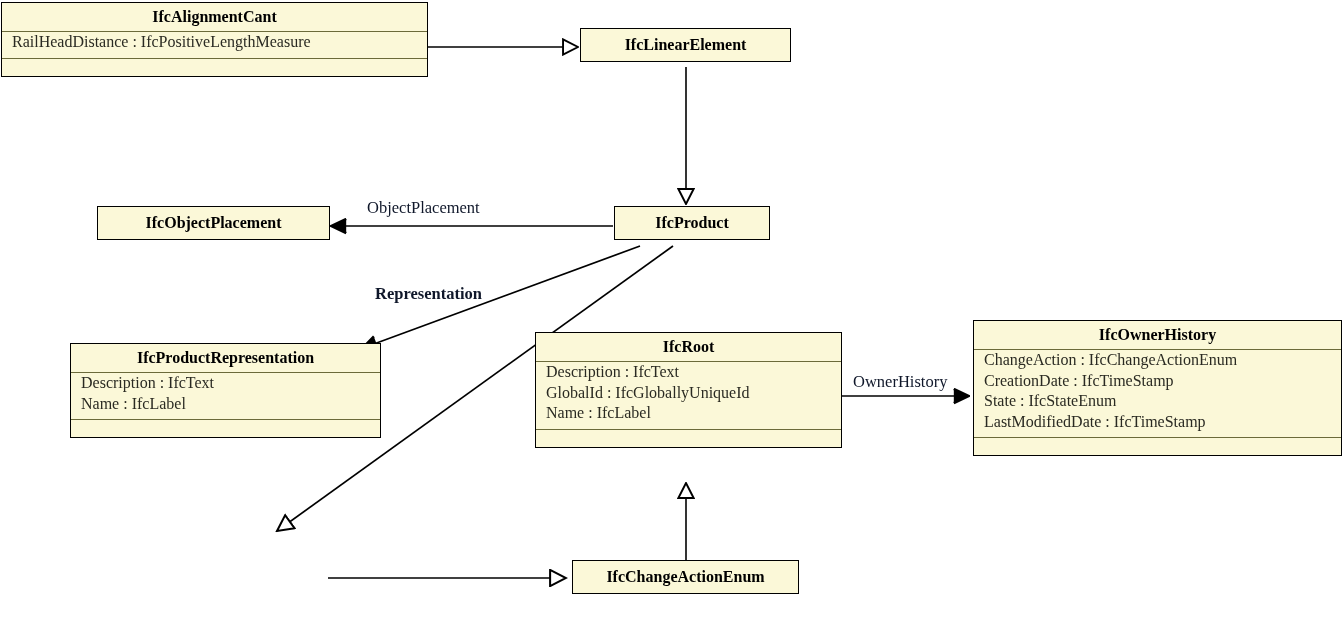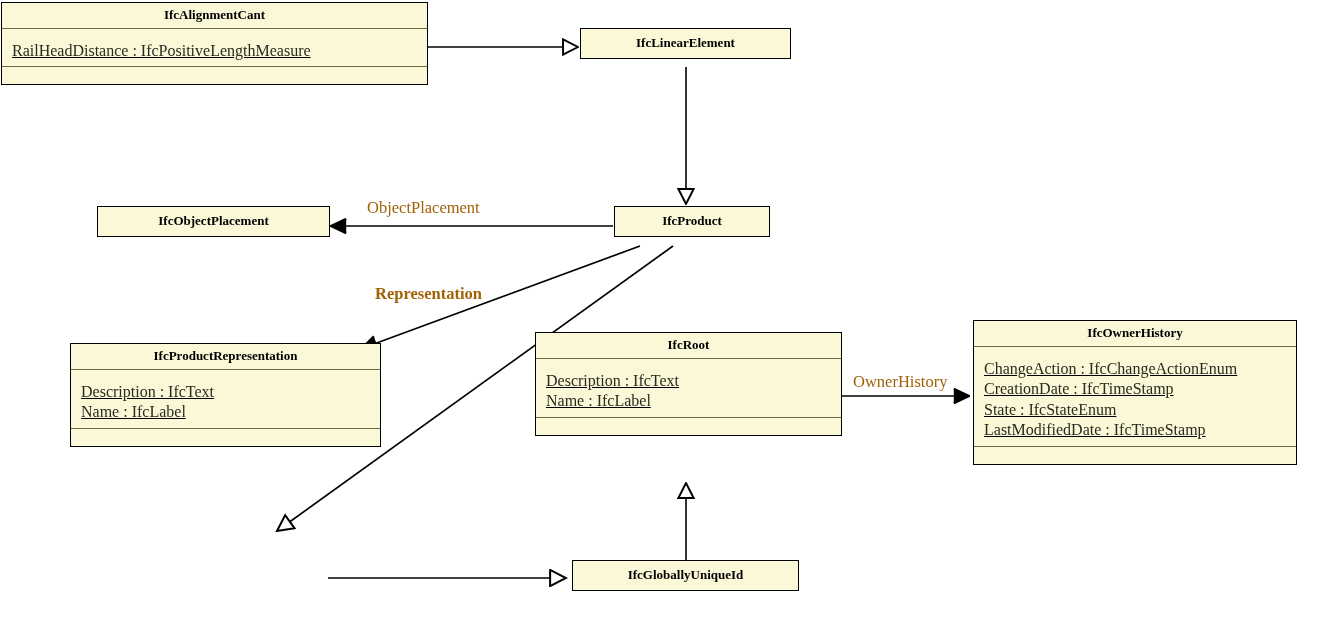--- a/index.html
+++ b/index.html
@@ -20,30 +20,29 @@
   .uml-class {
     position: absolute;
     box-sizing: border-box;
     background: #fbf8d8;
     border: 1.6px solid #000000;
     z-index: 5;
   }
   .uml-title {
     text-align: center;
     font-weight: bold;
-    font-size: 13px;
+    font-size: 16px;
     color: #000000;
     padding: 5px 6px 5px 6px;
     line-height: 1.15;
     white-space: nowrap;
   }
   .uml-attrs {
     border-top: 1.4px solid #6b6a3a;
-    padding: 12px 10px 5px 10px;
-    text-decoration: underline;
+    padding: 0 10px 5px 10px;
   }
   .uml-attr {
     font-size: 16px;
     color: #2a2a22;
     line-height: 1.28;
     white-space: nowrap;
   }
   .uml-ops {
     border-top: 1.4px solid #6b6a3a;
     height: 17px;
@@ -64,21 +63,21 @@
     position: absolute;
     left: 0; top: 0;
     width: 1342px; height: 627px;
     z-index: 8;
     pointer-events: none;
   }
   .edge-label {
     position: absolute;
     font-family: "Liberation Serif", "DejaVu Serif", serif;
     font-size: 16.5px;
-    color: #a16207;
+    color: #0f172a;
     white-space: nowrap;
     background: transparent;
     text-align: center;
   }
 </style>
 </head>
 <body>
 
 <div id="canvas">
 
@@ -158,34 +157,35 @@
       <div class="uml-attr">Description : IfcText</div>
       <div class="uml-attr">Name : IfcLabel</div>
     </div>
     <div class="uml-ops"></div>
   </div>
 
   <div class="uml-class" style="left:535px; top:332px; width:307px;">
     <div class="uml-title">IfcRoot</div>
     <div class="uml-attrs">
       <div class="uml-attr">Description : IfcText</div>
+      <div class="uml-attr">GlobalId : IfcGloballyUniqueId</div>
       <div class="uml-attr">Name : IfcLabel</div>
     </div>
     <div class="uml-ops"></div>
   </div>
 
-  <div class="uml-class" style="left:973px; top:320px; width:324px;">
+  <div class="uml-class" style="left:973px; top:320px; width:369px;">
     <div class="uml-title">IfcOwnerHistory</div>
     <div class="uml-attrs">
       <div class="uml-attr">ChangeAction : IfcChangeActionEnum</div>
       <div class="uml-attr">CreationDate : IfcTimeStamp</div>
       <div class="uml-attr">State : IfcStateEnum</div>
       <div class="uml-attr">LastModifiedDate : IfcTimeStamp</div>
     </div>
     <div class="uml-ops"></div>
   </div>
 
 
   <div class="uml-class simple" style="left:572px; top:560px; width:227px;">
-    <div class="uml-title">IfcGloballyUniqueId</div>
+    <div class="uml-title">IfcChangeActionEnum</div>
   </div>
 
 </div>
 
 </body></html>

